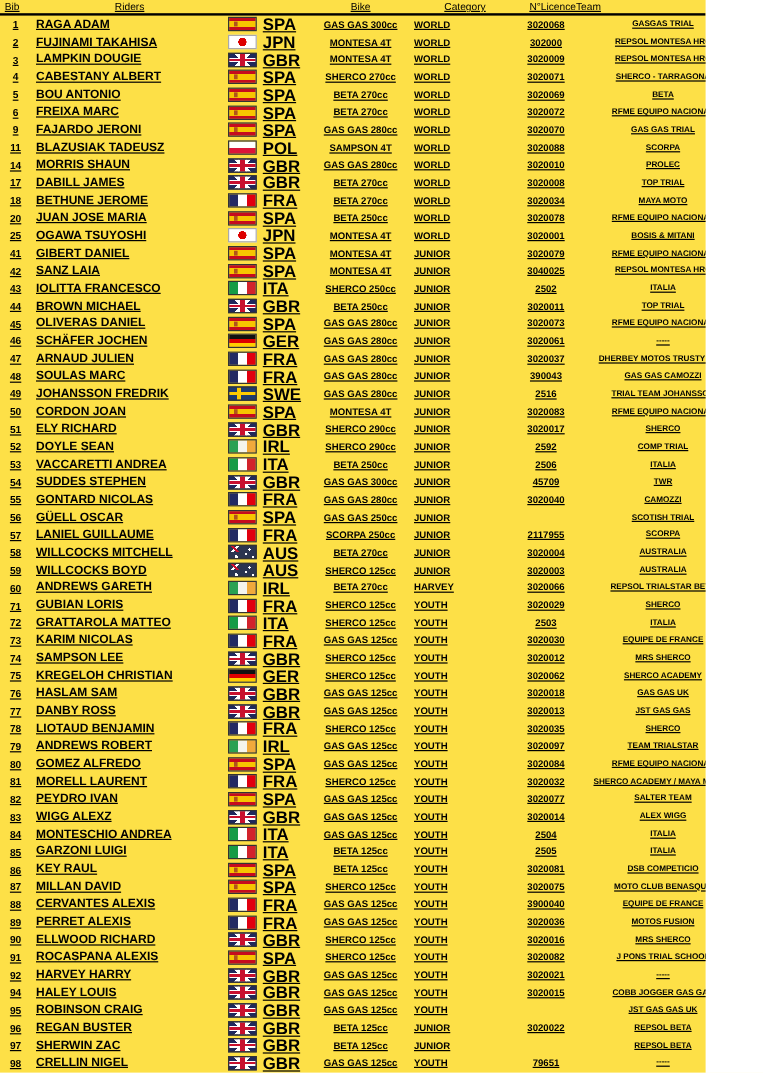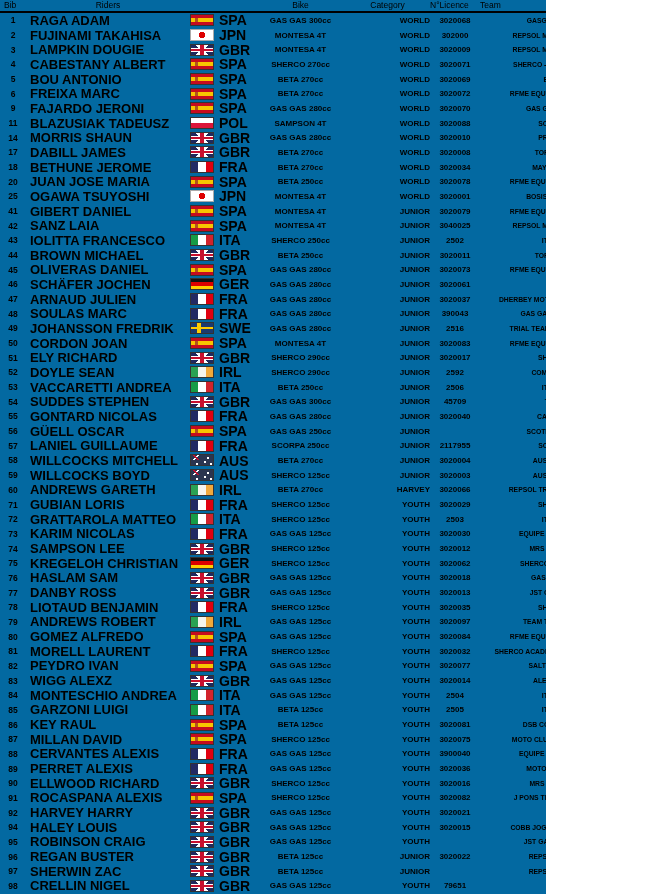--- a/index.html
+++ b/index.html
@@ -1,38 +1,38 @@
 <!DOCTYPE html>
 <html><head>
 <meta charset="utf-8">
 <style>
   html,body{margin:0;padding:0;background:#fff;}
   body{font-family:"Liberation Sans", sans-serif; color:#000; width:650px;}
-  .page{width:546px;height:894px;overflow:hidden;background:#0369a1;}
+  .page{width:588px;height:894px;overflow:hidden;background:#fde047;text-decoration:underline;}
   .hdr-row{display:flex;align-items:flex-start;height:11px;border-bottom:2px solid #000;font-size:8.5px;font-weight:400;}
   .row{display:flex;align-items:center;height:14.68px;}
   
   .c-bib{flex:0 0 26px;text-align:center;font-weight:bold;font-size:8.5px;}
-  .c-name{flex:0 0 164px;text-align:left;padding-left:4px;box-sizing:border-box;font-weight:bold;font-size:13px;white-space:nowrap;}
+  .c-name{flex:0 0 164px;text-align:left;padding-left:4px;box-sizing:border-box;font-weight:bold;font-size:10px;white-space:nowrap;}
   .c-flag{flex:0 0 26px;display:flex;align-items:center;}
   .c-cc{flex:0 0 40px;text-align:left;padding-left:3px;box-sizing:border-box;font-weight:bold;font-size:14px;}
   .c-bike{flex:0 0 89px;text-align:center;font-weight:bold;font-size:8px;white-space:nowrap;}
-  .c-cat{flex:0 0 85px;text-align:right;font-weight:bold;font-size:8px;}
+  .c-cat{flex:0 0 85px;text-align:left;font-weight:bold;font-size:8px;}
   .c-lic{flex:0 0 50px;text-align:center;font-weight:bold;font-size:8px;}
   .c-team{flex:0 0 145px;text-align:center;font-weight:bold;font-size:6.8px;white-space:nowrap;}
   .c-idx{flex:0 0 25px;text-align:right;padding-right:6px;box-sizing:border-box;font-style:italic;font-size:7px;font-weight:400;}
   
   .hdr-row .h{font-weight:400;font-size:8.5px;}
   .h-bib{flex:0 0 26px;text-align:left;padding-left:4px;box-sizing:border-box;}
   .h-riders{flex:0 0 164px;text-align:center;}
   .h-flag{flex:0 0 26px;}
   .h-cc{flex:0 0 40px;}
   .h-bike{flex:0 0 89px;text-align:center;}
   .h-cat{flex:0 0 85px;text-align:center;}
-  .h-lic{flex:0 0 50px;text-align:left;}
+  .h-lic{flex:0 0 50px;text-align:right;}
   .h-team{flex:0 0 145px;text-align:left;}
   .h-idx{flex:0 0 25px;}
   
   .flag{width:24px;height:12px;border:1px solid #333;box-sizing:border-box;position:relative;flex:0 0 auto;}
   .flag-SPA{background:linear-gradient(180deg,#c60b1e 0 27%,#f7c500 27% 73%,#c60b1e 73% 100%);}
   .flag-SPA::after{content:'';position:absolute;left:4px;top:3px;width:3px;height:4px;background:#b0541a;}
   .flag-JPN{background:radial-gradient(circle 3.5px at 50% 50%,#dd0000 97%,transparent),#fff;border-color:#aaa;}
   .flag-GBR{background:
     linear-gradient(to bottom,transparent 40%,#c8102e 40% 60%,transparent 60%),
     linear-gradient(to right,transparent 42%,#c8102e 42% 58%,transparent 58%),

